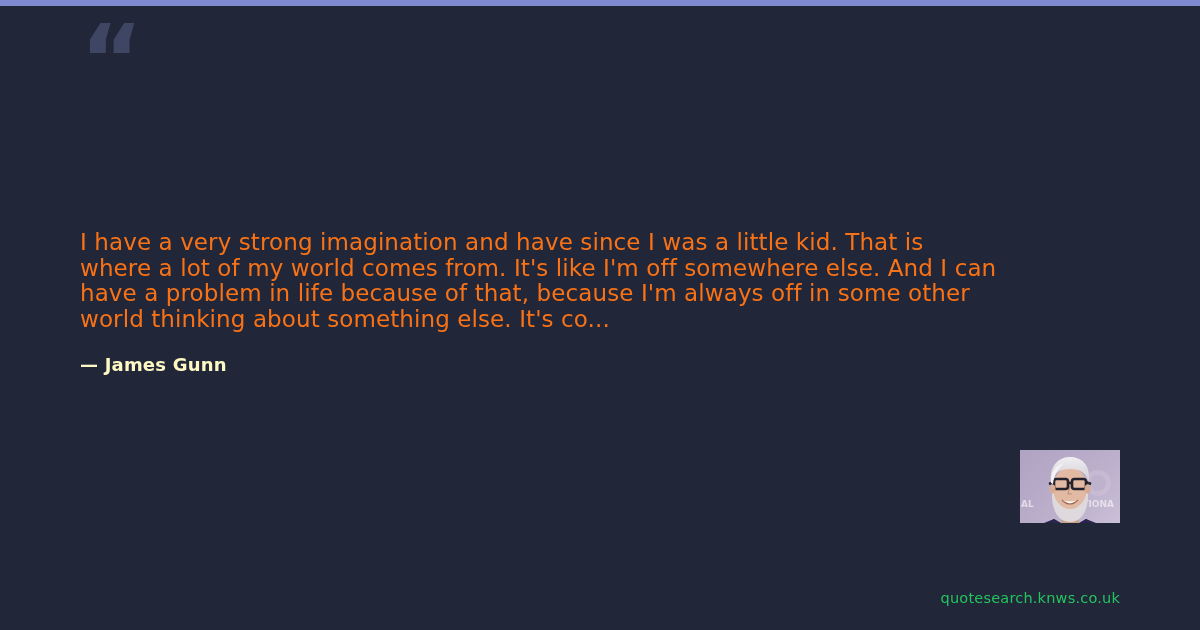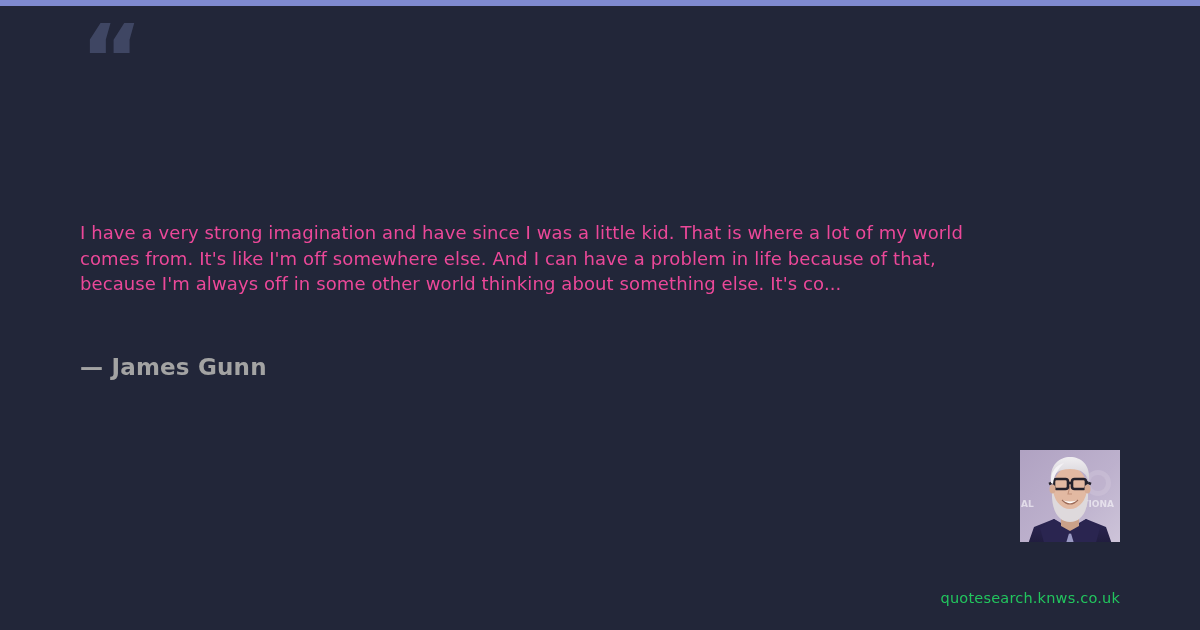--- a/index.html
+++ b/index.html
@@ -45,48 +45,48 @@
     line-height: 1;
     color: #3f4663;
     letter-spacing: -2px;
     user-select: none;
   }
 
   
   .quote-text {
     position: absolute;
     left: 80px;
-    top: 220px;
+    top: 230px;
     width: 920px;
-    font-size: 18px;
+    font-size: 23px;
     line-height: 25.6px;
-    color: #ec4899;
+    color: #f97316;
     font-weight: 400;
     letter-spacing: 0.1px;
   }
 
   
   .attribution {
     position: absolute;
     left: 80px;
     top: 354px;
-    font-size: 23px;
+    font-size: 18px;
     font-weight: 700;
-    color: #a3a3a3;
+    color: #fef9c3;
     letter-spacing: 0.2px;
     white-space: pre;
   }
 
   
   .author-photo {
     position: absolute;
     left: 1020px;
     top: 450px;
     width: 100px;
-    height: 92px;
+    height: 73px;
     overflow: hidden;
     background: #b3a6c6;
   }
   .author-photo svg { display: block; width: 100px; height: 100px; }
 
   
   .source-url {
     position: absolute;
     right: 80px;
     top: 590px;

